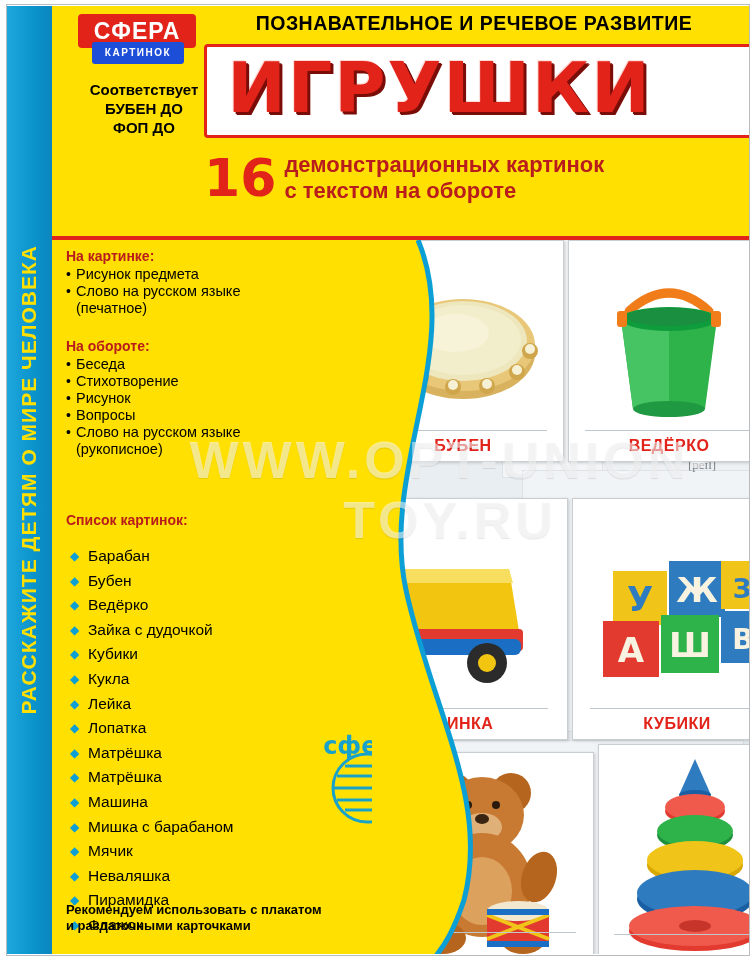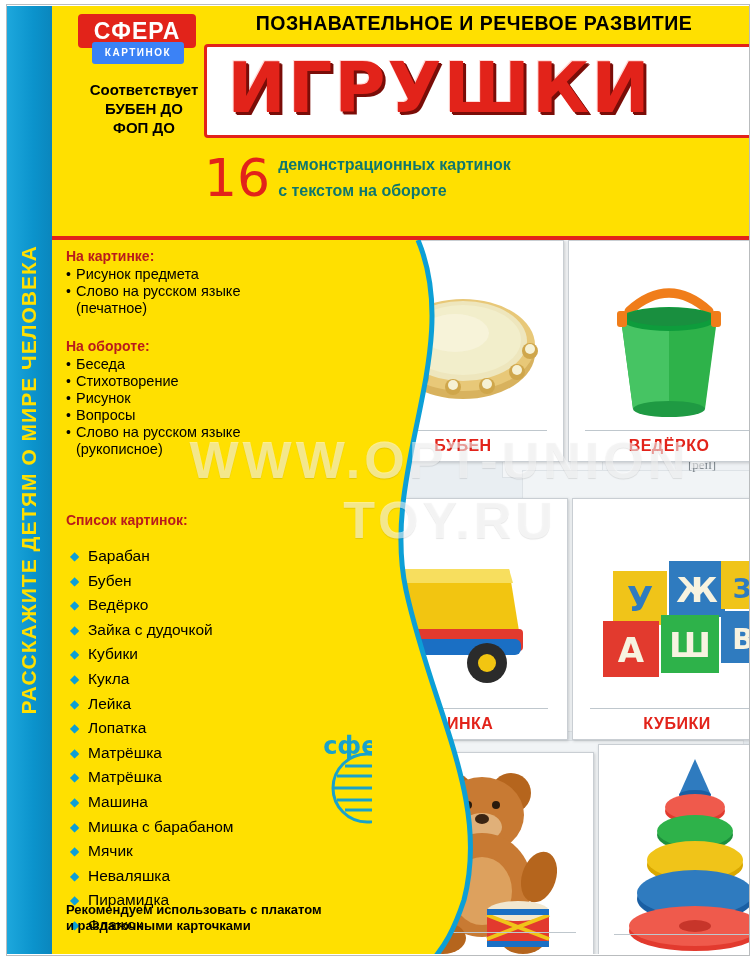--- a/index.html
+++ b/index.html
@@ -92,21 +92,21 @@
     font-weight: bold;
     font-size: 23px;
     letter-spacing: 1px;
     text-align: center;
     line-height: 34px;
   }
   .logo-kartinok {
     position: absolute;
     left: 14px; top: 28px;
     width: 92px; height: 22px;
-    background: #3b82f6;
+    background: #1d4ed8;
     border-radius: 3px;
     color: #ffffff;
     font-weight: bold;
     font-size: 10px;
     letter-spacing: 1.5px;
     text-align: center;
     line-height: 22px;
   }
 
   .fgos {
@@ -161,30 +161,30 @@
   .subtitle-wrap {
     position: absolute;
     left: 152px; top: 142px;
     width: 544px;
     height: 64px;
     display: flex;
     align-items: center;
   }
   .count {
     color: #e2231a;
-    font-weight: normal;
+    font-weight: bold;
     font-size: 52px;
     line-height: 52px;
     margin-right: 8px;
     font-family: "DejaVu Sans", sans-serif;
   }
   .subtitle-lines {
-    color: #0f766e;
-    font-weight: bold;
-    font-size: 16px;
+    color: #b91c1c;
+    font-weight: bold;
+    font-size: 22px;
     line-height: 26px;
   }
 
   
   .red-rule {
     position: absolute;
     left: 52px; top: 236px;
     width: 698px; height: 4px;
     background: #e2231a;
   }

